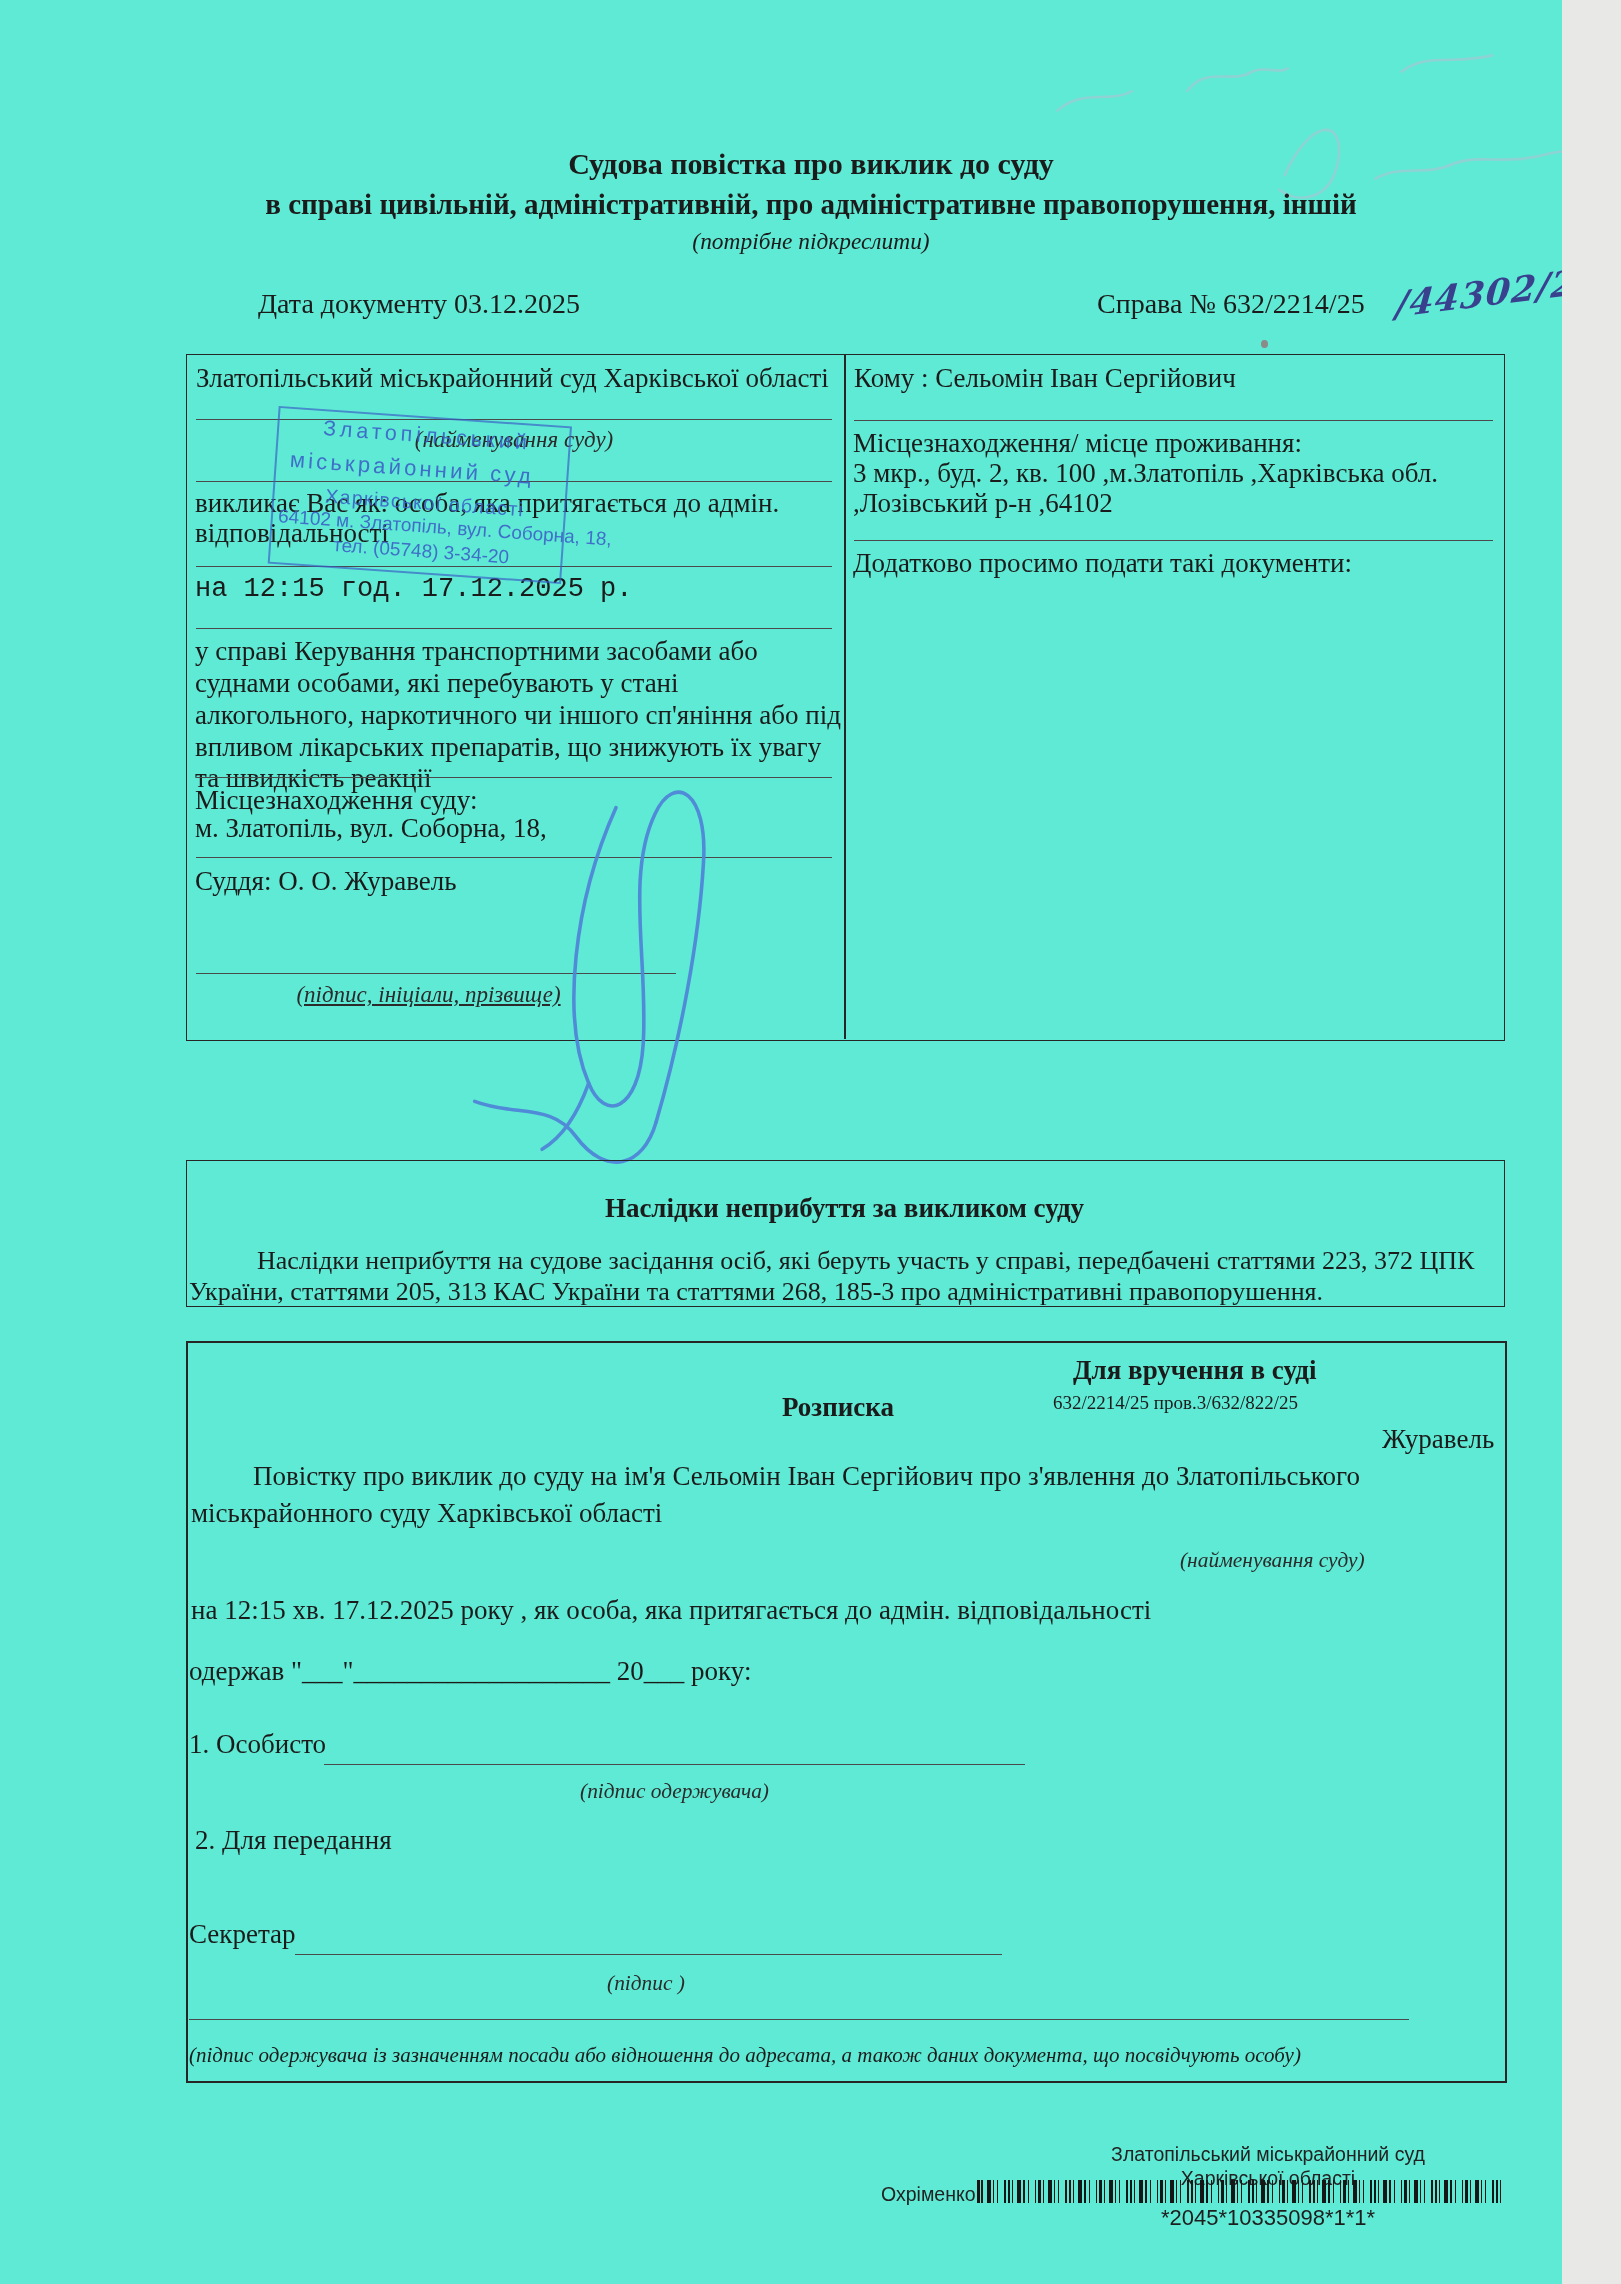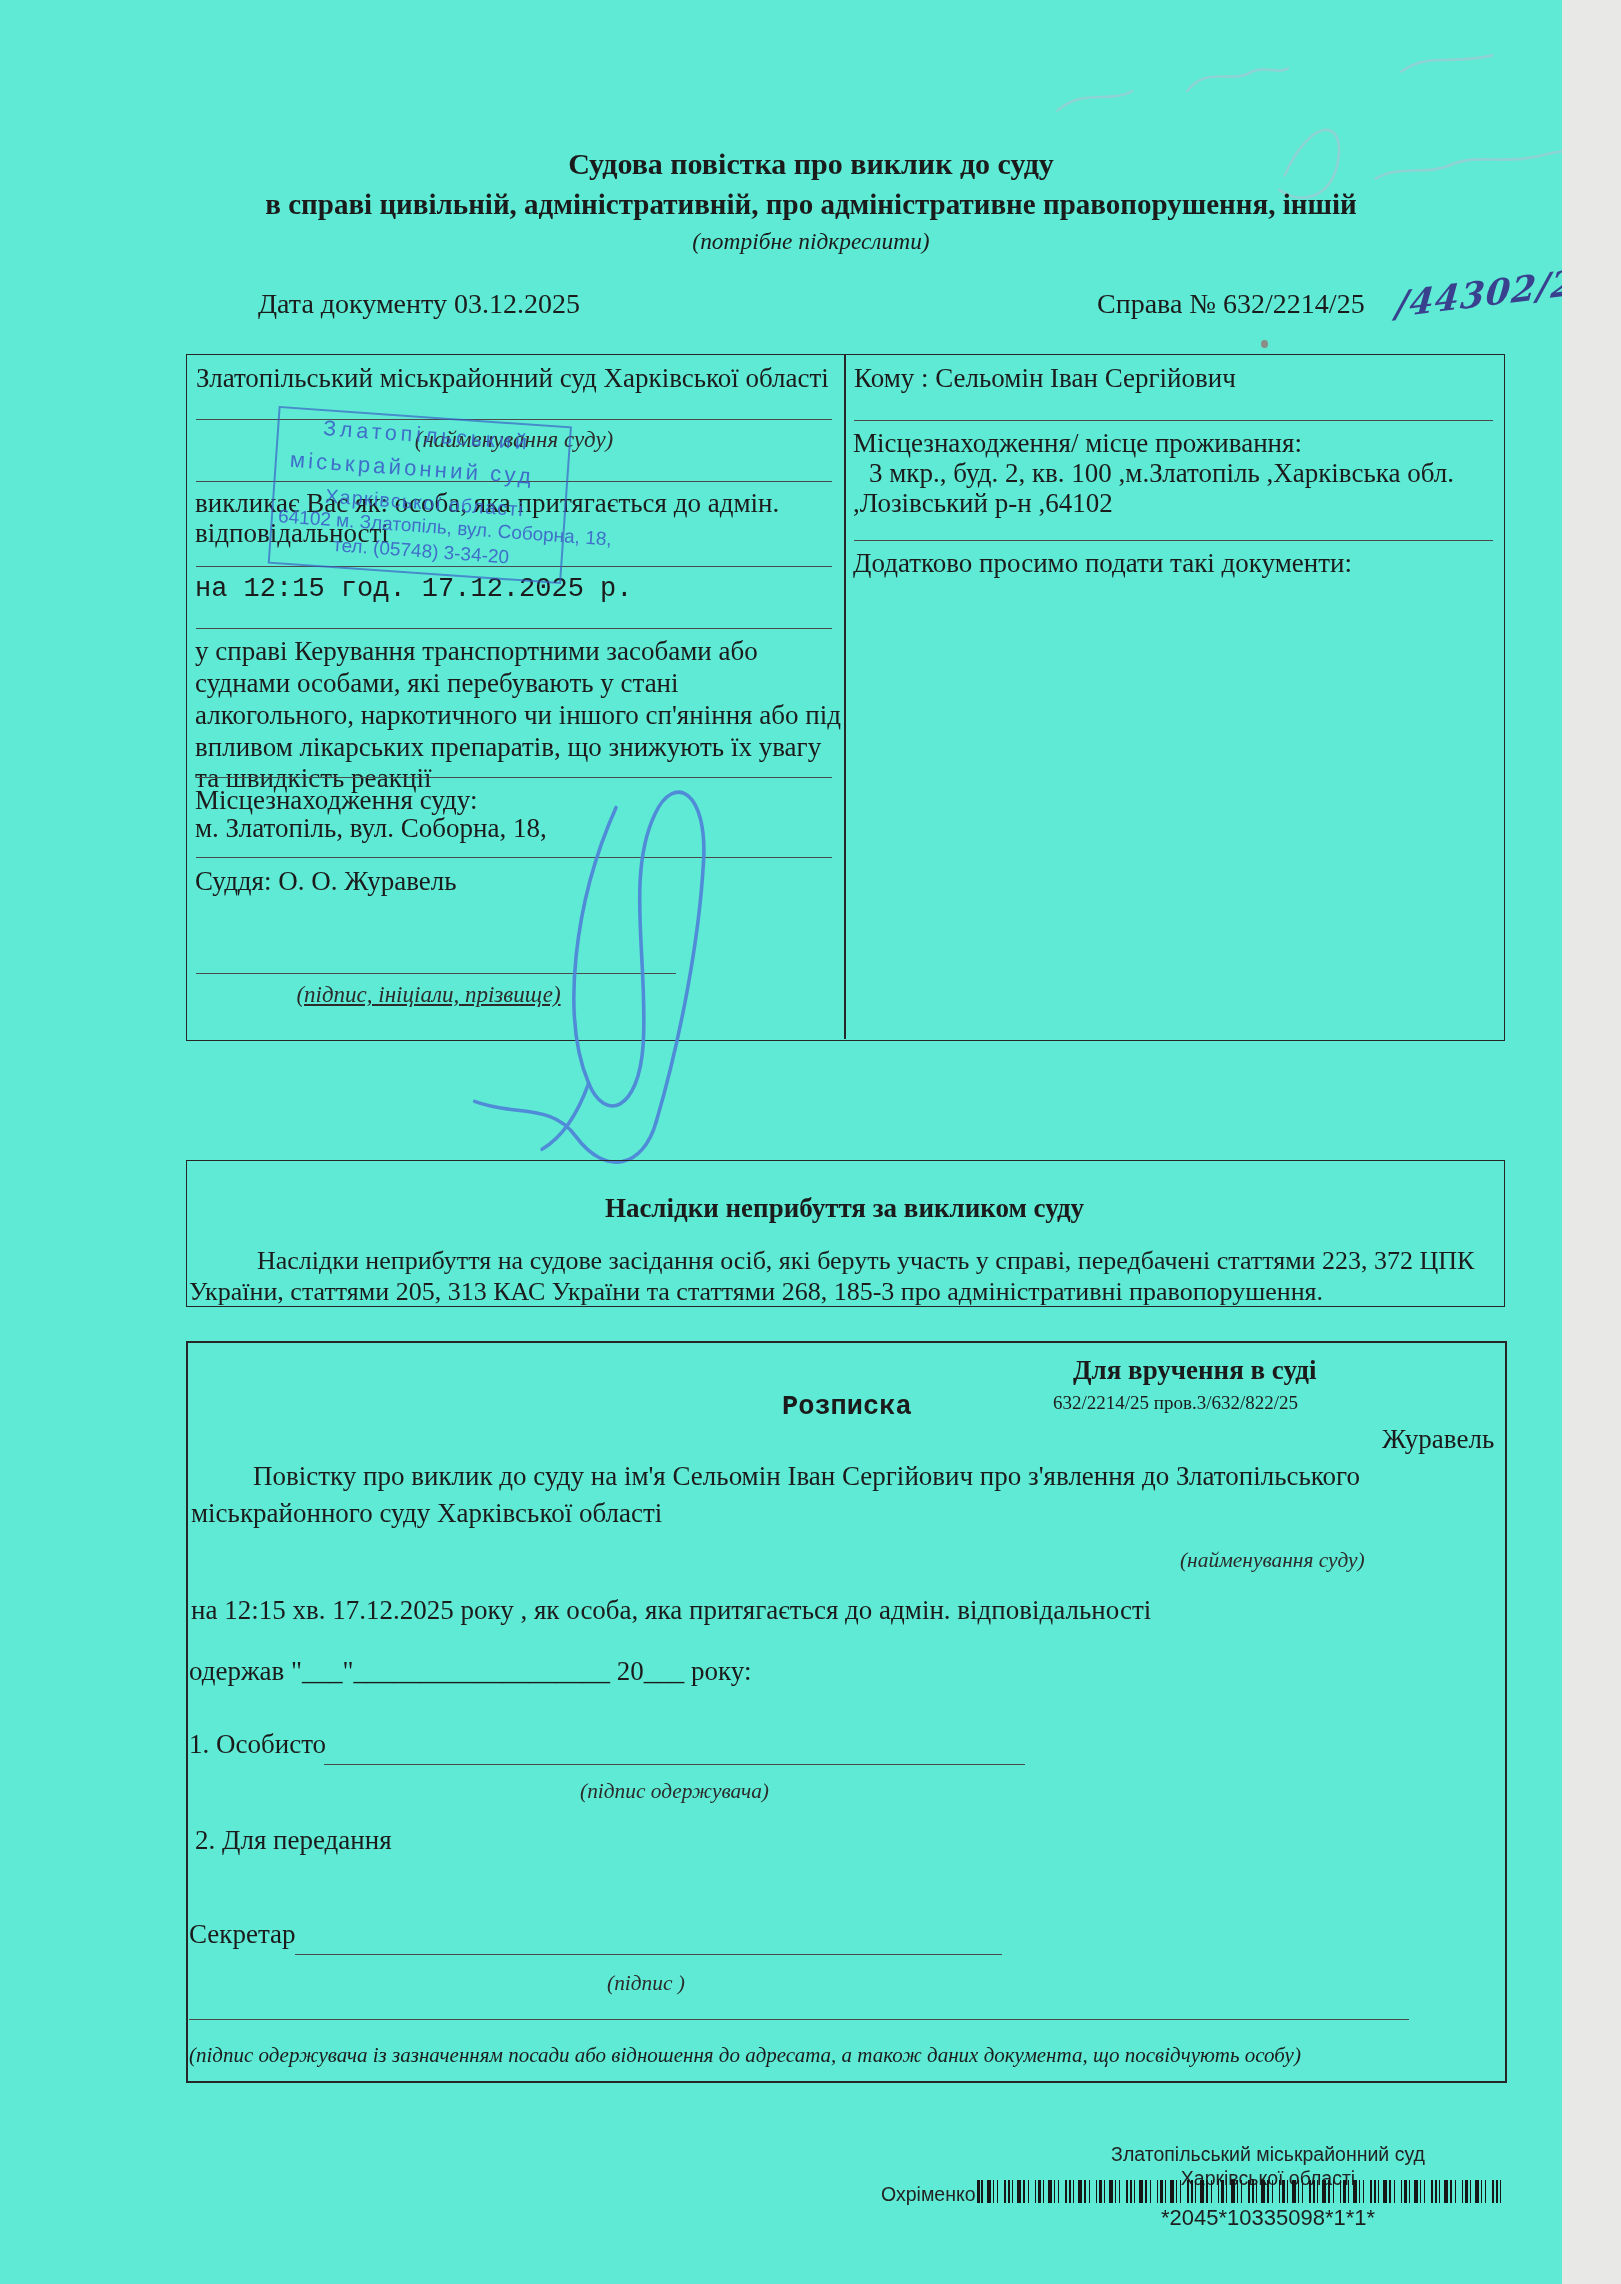--- a/index.html
+++ b/index.html
@@ -92,21 +92,21 @@
   <div class="abs t" style="left:195px;top:785px;">Місцезнаходження суду:</div>
   <div class="abs t" style="left:195px;top:813px;">м. Златопіль, вул. Соборна, 18,</div>
   <div class="blank" style="left:196px;top:857px;width:636px;"></div>
   <div class="abs t" style="left:195px;top:866px;">Суддя: О. О. Журавель</div>
   <div class="blank" style="left:196px;top:973px;width:480px;"></div>
   <div class="abs cap center" style="left:221px;top:982px;width:415px;text-decoration:underline;">(підпис, ініціали, прізвище)</div>
 
   <div class="abs t" style="left:854px;top:363px;width:642px;">Кому : Сельомін Іван Сергійович</div>
   <div class="blank" style="left:854px;top:420px;width:639px;"></div>
   <div class="abs t" style="left:853px;top:428px;width:649px;">Місцезнаходження/ місце проживання:</div>
-  <div class="abs t" style="left:853px;top:458px;width:655px;margin-left:16px;">3 мкр., буд. 2, кв. 100  ,м.Златопіль  ,Харківська обл.</div>
+  <div class="abs t" style="left:853px;top:458px;width:655px;">3 мкр., буд. 2, кв. 100  ,м.Златопіль  ,Харківська обл.</div>
   <div class="abs t" style="left:853px;top:488px;width:649px;">,Лозівський р-н ,64102</div>
   <div class="blank" style="left:854px;top:540px;width:639px;"></div>
   <div class="abs t" style="left:853px;top:548px;width:649px;">Додатково просимо подати такі документи:</div>
 
   <div class="stamp">
     <div class="s1">Златопільський</div>
     <div class="s2">міськрайонний суд</div>
     <div class="s3">Харківської області</div>
     <div class="s4">64102 м. Златопіль, вул. Соборна, 18,</div>
     <div class="s5">тел. (05748) 3-34-20</div>
@@ -119,21 +119,21 @@
       <path d="M 268 520 C 250 570 225 605 196 622"></path>
     </g>
   </svg>
 
   <div class="box" style="left:186px;top:1160px;width:1317px;height:145px;"></div>
   <div class="abs t bold center" style="left:186px;top:1193px;width:1317px;font-size:27px;">Наслідки неприбуття за викликом суду</div>
   <div class="abs" style="left:189px;top:1246px;width:1312px;font-size:26px;line-height:1.18;text-indent:68px;">Наслідки неприбуття на судове засідання осіб, які беруть участь у справі, передбачені статтями 223, 372 ЦПК України, статтями 205, 313 КАС України та статтями 268, 185-3 про адміністративні правопорушення.</div>
 
   <div class="box" style="left:186px;top:1341px;width:1317px;height:738px;border-width:2.6px;"></div>
   <div class="abs t bold" style="left:1073px;top:1355px;font-size:27px;">Для вручення в суді</div>
-  <div class="abs t bold" style="left:782px;top:1392px;font-size:27px;font-family:Liberation Mono, monospace;">Розписка</div>
+  <div class="abs t bold" style="left:782px;top:1392px;font-size:27px;">Розписка</div>
   <div class="abs t" style="left:1024px;top:1392px;font-size:19px;margin-left:29px;">632/2214/25 пров.3/632/822/25</div>
   <div class="abs t" style="left:1382px;top:1424px;font-size:27px;">Журавель</div>
   <div class="abs t" style="left:191px;top:1498px;width:1307px;font-size:27px;">міськрайонного суду Харківської області</div>
   <div class="abs t" style="left:191px;top:1461px;width:1307px;text-indent:62px;font-size:27px;">Повістку про виклик до суду на ім'я  Сельомін Іван Сергійович  про з'явлення до   Златопільського</div>
   <div class="abs cap" style="left:1180px;top:1548px;font-size:21.4px;">(найменування суду)</div>
   <div class="abs t" style="left:191px;top:1595px;width:1307px;font-size:27px;">на 12:15  хв. 17.12.2025  року , як  особа, яка притягається до адмін. відповідальності</div>
   <div class="abs t" style="left:189px;top:1656px;width:1307px;font-size:27px;">одержав "___"___________________ 20___ року:</div>
   <div class="abs t" style="left:189px;top:1729px;font-size:27px;">1. Особисто</div>
   <div class="blank" style="left:324px;top:1764px;width:701px;"></div>
   <div class="abs cap center" style="left:480px;top:1779px;width:389px;font-size:21.4px;">(підпис одержувача)</div>

